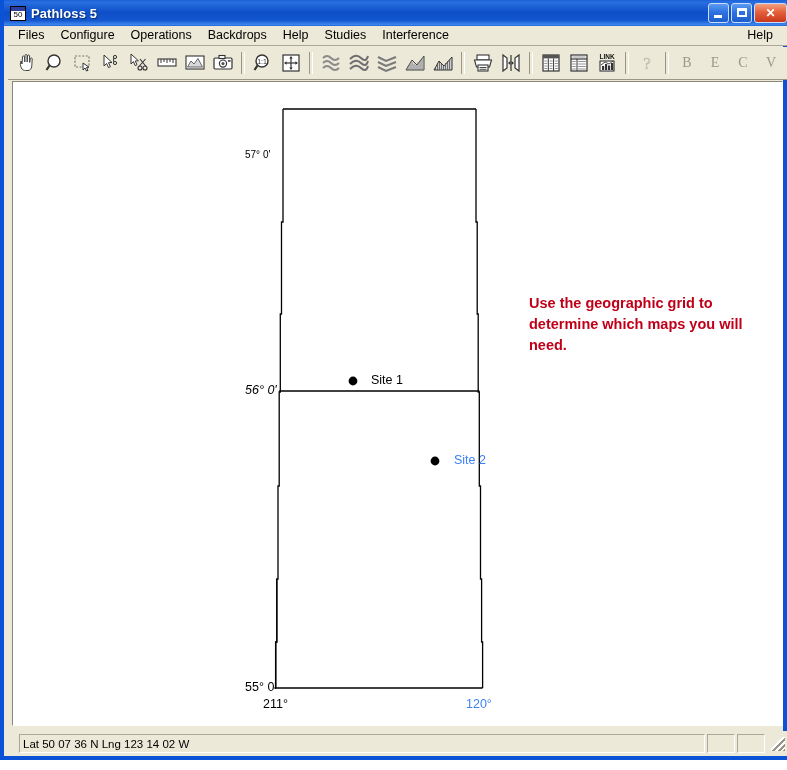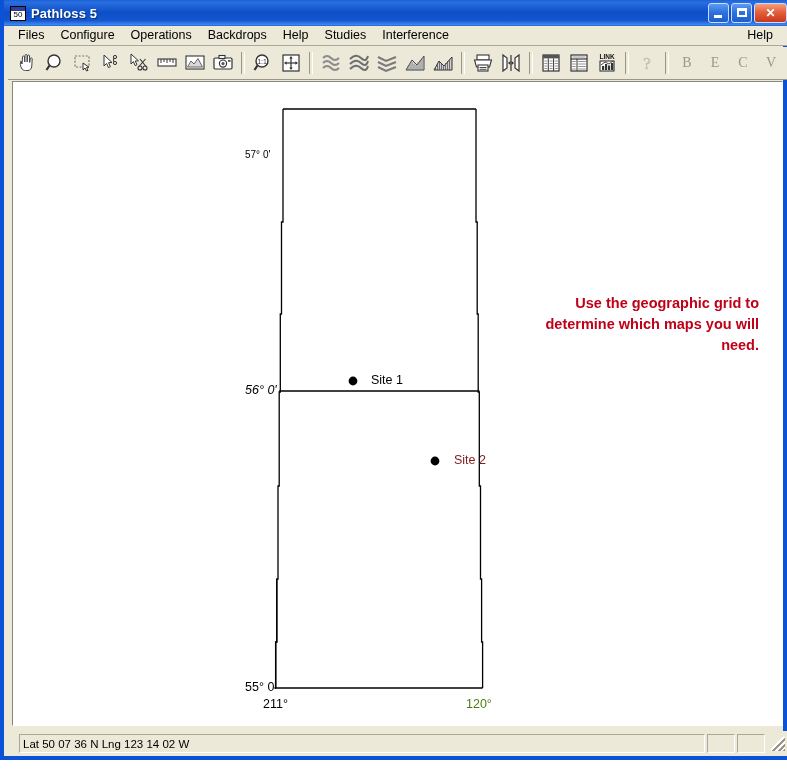--- a/index.html
+++ b/index.html
@@ -194,21 +194,20 @@
   .annotation {
     position: absolute;
     left: 516px;
     top: 211px;
     width: 230px;
     color: #c00018;
     font-size: 14.5px;
     font-weight: bold;
     line-height: 21px;
     font-family: "Liberation Sans", sans-serif;
-    text-align: right;
   }
 
   
   .statusbar {
     position: absolute;
     left: 4px;
     top: 731px;
     width: 779px;
     height: 25px;
     background: #ece9d8;
@@ -546,24 +545,24 @@
 
         <circle cx="340" cy="299" r="4.4" fill="#000000"></circle>
         <circle cx="422" cy="379" r="4.4" fill="#000000"></circle>
       </svg>
 
       <div style="position:absolute;left:232px;top:19px;font-size:10px;color:#000;margin-top:48px;">57° 0'</div>
       <div style="position:absolute;left:232px;top:301px;font-size:12.5px;color:#000;font-style:italic;">56° 0'</div>
       <div style="position:absolute;left:232px;top:598px;font-size:12.5px;color:#000;">55° 0'</div>
 
       <div style="position:absolute;left:250px;top:615px;font-size:12.5px;color:#000;">211°</div>
-      <div style="position:absolute;left:453px;top:615px;font-size:12.5px;color:#4d7c0f;">120°</div>
+      <div style="position:absolute;left:453px;top:615px;font-size:12.5px;color:#3b82f6;">120°</div>
 
       <div style="position:absolute;left:358px;top:291px;font-size:12.5px;color:#000;">Site 1</div>
-      <div style="position:absolute;left:441px;top:371px;font-size:12.5px;color:#7f1d1d;">Site 2</div>
+      <div style="position:absolute;left:441px;top:371px;font-size:12.5px;color:#3b82f6;">Site 2</div>
 
       <div class="annotation">Use the geographic grid to determine which maps you will need.</div>
     </div>
 
     <div class="statusbar">
       <div class="status-panel status-main">Lat 50 07 36 N  Lng 123 14 02 W</div>
       <div class="status-panel status-small"></div>
       <div class="status-panel status-small"></div>
       <div class="grip"></div>
     </div>

